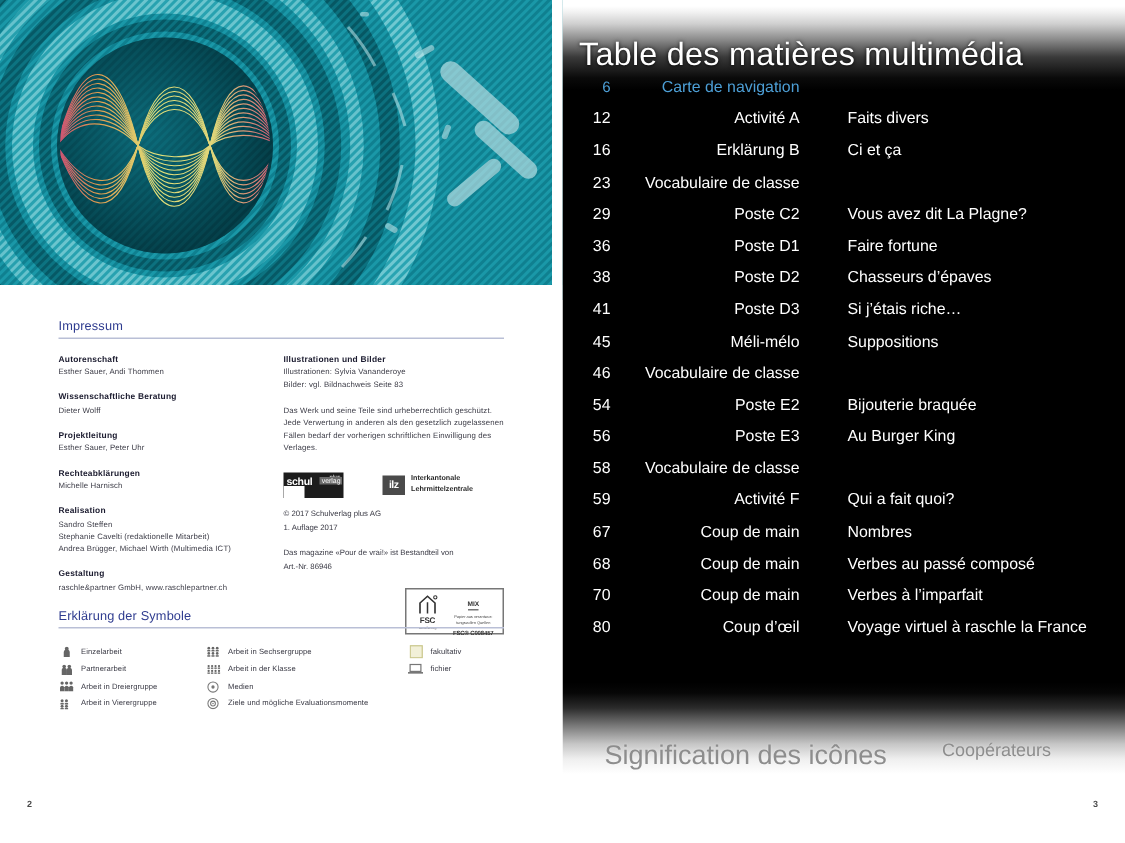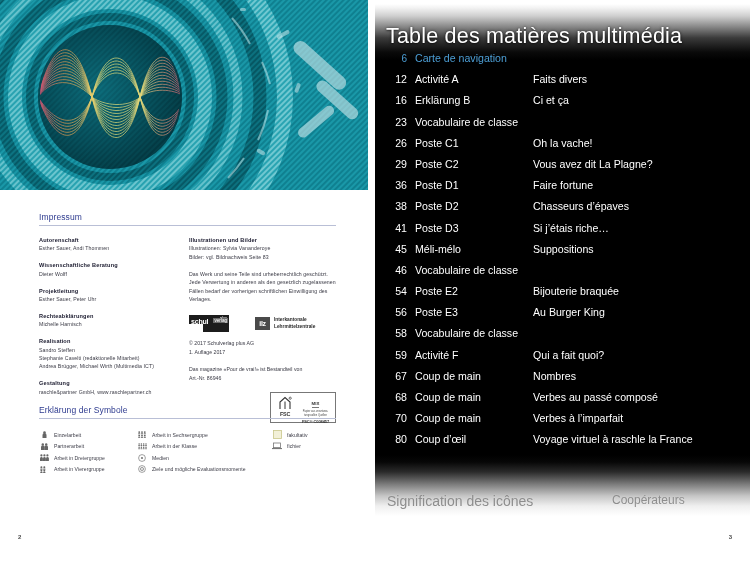--- a/index.html
+++ b/index.html
@@ -129,31 +129,32 @@
   }
   .toc-list { position:absolute; left:12px; top:52px; width:360px; }
   .toc-row { display:flex; align-items:baseline; height: 21.2px; }
   .toc-page {
     width: 20px; text-align:right; font-size: 10.6px; color:#ffffff;
     flex:0 0 20px;
   }
   .toc-label {
     margin-left: 8px; width: 118px; font-size: 10.6px; color:#ffffff;
     flex: 0 0 118px;
-  }
-  .toc-desc { font-size: 10.6px; color:#ffffff; }
+    text-align: right;
+  }
+  .toc-desc { font-size: 10.6px; color:#ffffff;padding-left:32px; }
   .toc-row.accent .toc-page, .toc-row.accent .toc-label, .toc-row.accent .toc-desc { color:#4d9fd6; }
   .toc-row.accent .toc-page { font-size:10px; }
 
   .toc-footer {
     position:absolute; left:12px; top:493px; width:355px;
     display:flex;
   }
-  .ft-a { width: 225px; font-size: 14px; color:#8d8d8d;
-          text-shadow: 0 0 2px rgba(255,255,255,.35); }
+  .ft-a { width: 225px; font-size: 18px; color:#8d8d8d;
+          text-shadow: 0 0 2px rgba(255,255,255,.35); margin-left: 16px; }
   .ft-b { font-size: 12px; color:#8d8d8d;
           text-shadow: 0 0 2px rgba(255,255,255,.35); }
 
   .pg-num-right {
     position:absolute; right:18px; bottom:22px;
     font-size: 6px; font-weight:bold; color:#4a4a4a;
   }
 </style>
 </head>
 <body>
@@ -507,25 +508,20 @@
       <div class="toc-row">
         <span class="toc-page">16</span>
         <span class="toc-label">Erklärung B</span>
         <span class="toc-desc">Ci et ça</span>
       </div>
       <div class="toc-row">
         <span class="toc-page">23</span>
         <span class="toc-label" style="flex:0 0 auto">Vocabulaire de classe</span>
       </div>
       <div class="toc-row">
-        <span class="toc-page">26</span>
-        <span class="toc-label">Poste C1</span>
-        <span class="toc-desc">Oh la vache!</span>
-      </div>
-      <div class="toc-row">
         <span class="toc-page">29</span>
         <span class="toc-label">Poste C2</span>
         <span class="toc-desc">Vous avez dit La Plagne?</span>
       </div>
       <div class="toc-row">
         <span class="toc-page">36</span>
         <span class="toc-label">Poste D1</span>
         <span class="toc-desc">Faire fortune</span>
       </div>
       <div class="toc-row">

